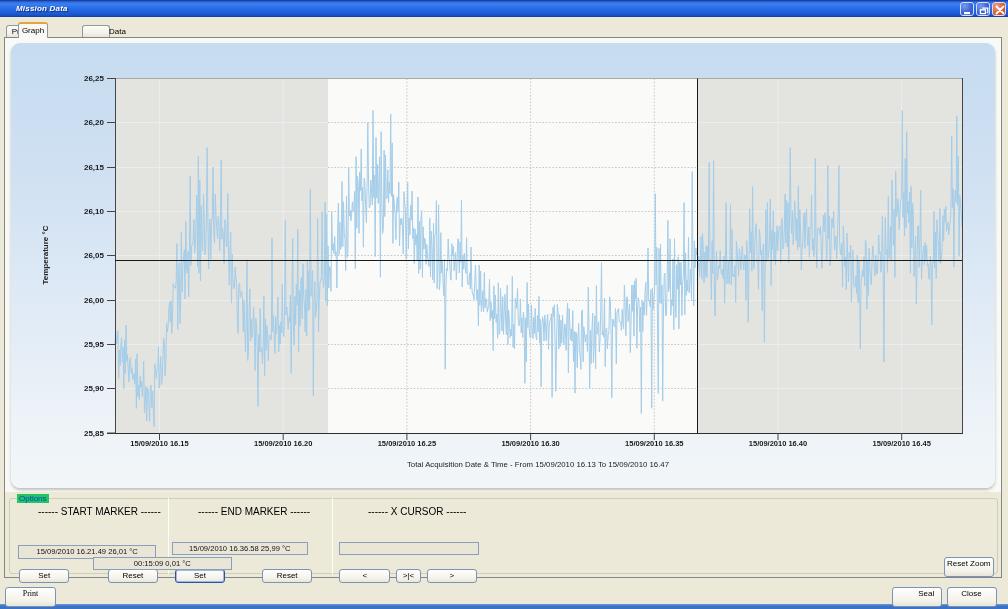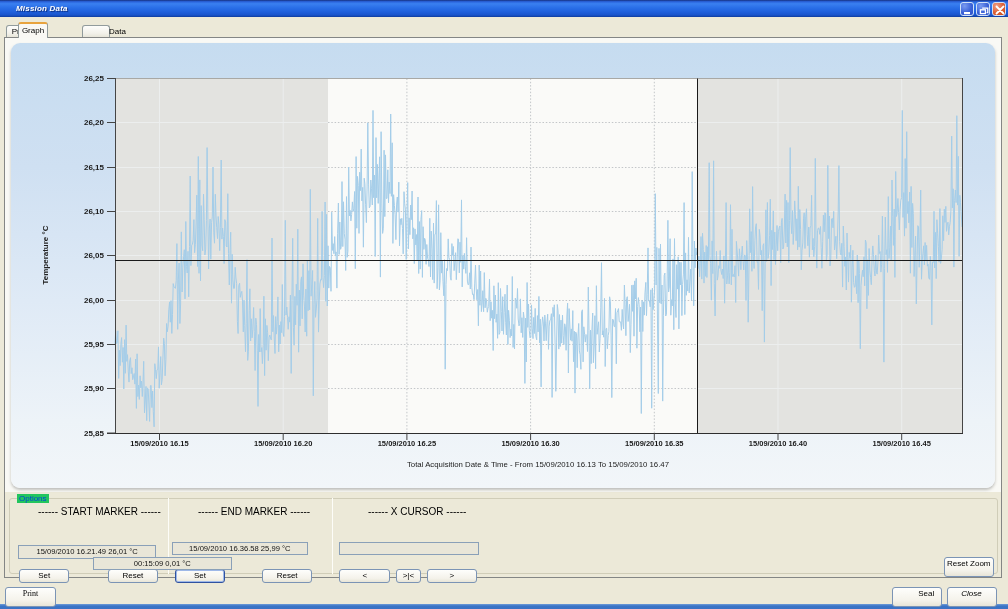--- a/index.html
+++ b/index.html
@@ -173,13 +173,13 @@
 <div class="btn" style="left:339.4px; width:51px;">&lt;</div>
 <div class="btn" style="left:395.6px; width:25.5px;">&gt;|&lt;</div>
 <div class="btn" style="left:426.7px; width:50.5px;">&gt;</div>
 <div class="fld" style="left:17.9px; top:545px; width:138.5px;">15/09/2010 16.21.49 26,01 °C</div>
 <div class="fld" style="left:171.8px; top:541.7px; width:136px;">15/09/2010 16.36.58 25,99 °C</div>
 <div class="fld" style="left:338.5px; top:541.7px; width:140.5px;"></div>
 <div class="fld" style="left:92.5px; top:556.8px; width:139.5px;">00:15:09 0,01 °C</div>
 <div class="bbtn" style="left:944px; top:557px; width:49.5px;">Reset Zoom</div>
 <div class="bbtn" style="left:5px; top:587px; width:51px;font-family:Liberation Serif, serif;">Print</div>
 <div class="bbtn" style="left:891.5px; top:586.7px; width:50.5px;padding-left:19px;">Seal</div>
-<div class="bbtn" style="left:946.5px; top:586.7px; width:50px;font-style:italic;">Close</div>
+<div class="bbtn" style="left:946.5px; top:586.7px; width:50px;">Close</div>
 <div id="bluebar"></div>
 </body></html>

